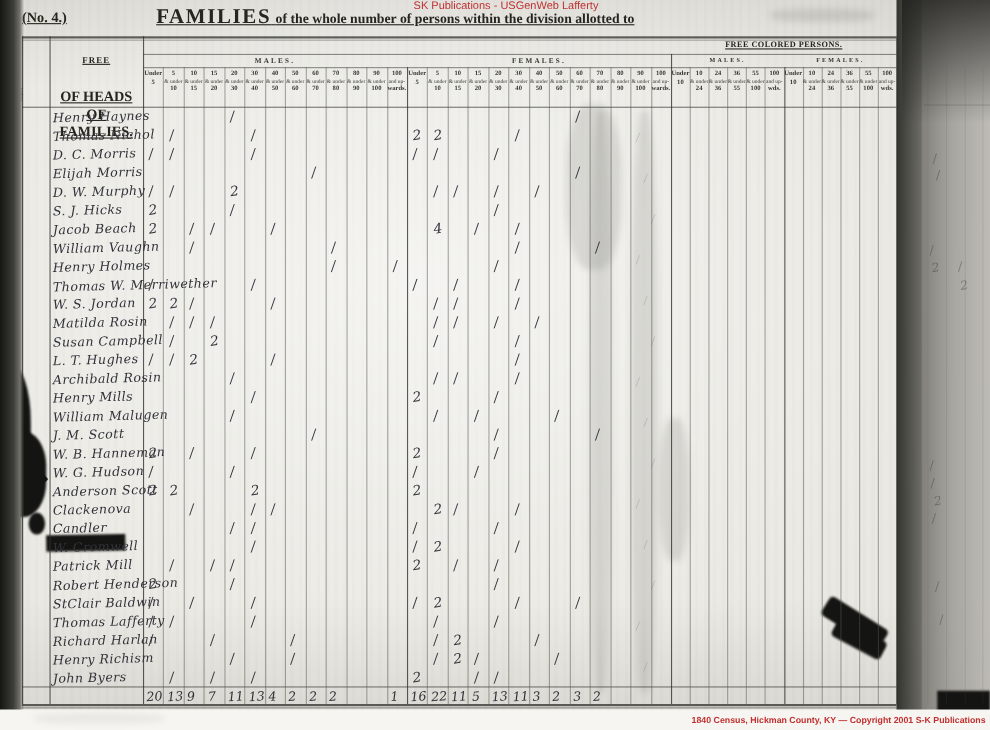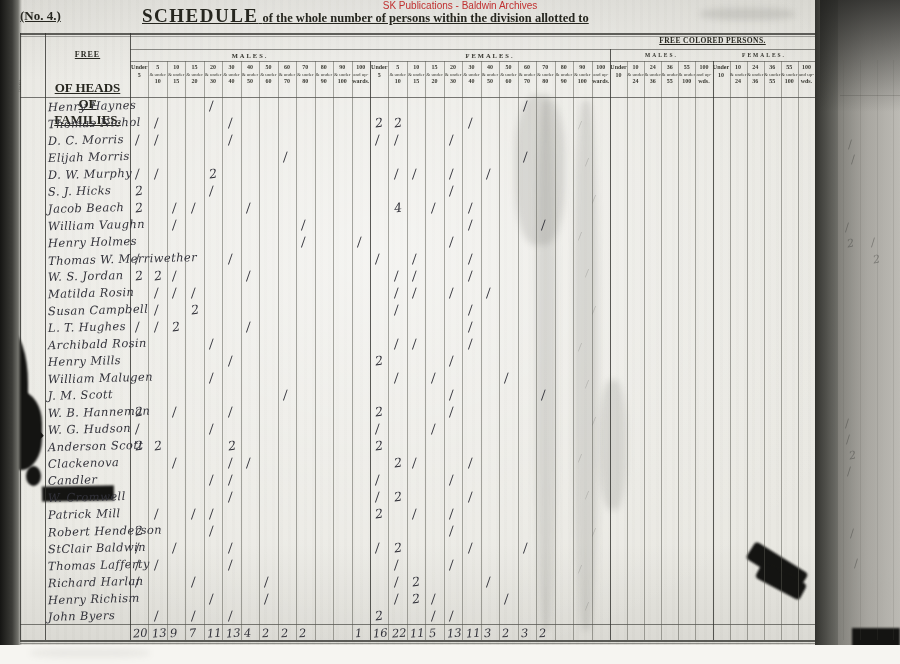--- a/index.html
+++ b/index.html
@@ -26,25 +26,25 @@
   .smudge{position:absolute;background:rgba(105,105,98,.18);filter:blur(3px);border-radius:40%;}
   .blob{position:absolute;background:#141412;filter:blur(1px);}
   .ghost{position:absolute;color:rgba(70,70,66,.5);font-family:"DejaVu Serif",serif;font-style:italic;font-size:11px;transform:rotate(-10deg);}
   .hatch{position:absolute;color:rgba(90,90,86,.32);font-size:12px;font-style:italic;transform:rotate(-6deg);}
 </style>
 </head>
 <body>
 
 <div id="stage">
 
-  <div class="abs redtxt" style="left:330px;top:0;width:260px;text-align:center;font-size:10px;">SK Publications - Baldwin Archives</div>
+  <div class="abs redtxt" style="left:330px;top:0;width:260px;text-align:center;font-size:10px;">SK Publications - USGenWeb Lafferty</div>
 
   <div class="abs printed" style="left:20px;top:8px;font-size:13px;font-weight:bold;">(No. 4.)</div>
   <div class="abs printed" style="left:142px;top:5px;width:640px;">
-    <span style="font-size:19px;font-weight:bold;letter-spacing:1.5px;">SCHEDULE</span>
+    <span style="font-size:19px;font-weight:bold;letter-spacing:1.5px;">FAMILIES</span>
     <span style="font-size:12.5px;font-weight:bold;">of the whole number of persons within the division allotted to</span>
   </div>
   <div class="smudge" style="left:700px;top:8px;width:95px;height:12px;"></div>
 
   <div class="abs" style="left:8px;top:92px;width:58px;font-size:4px;color:#55554e;transform:rotate(-90deg);transform-origin:left top;line-height:1.2;">Name of County, City, Ward, Town, Township, Parish, Precinct or District.</div>
 
   <div class="abs printed" style="left:45px;top:50px;width:85px;text-align:center;">
     <div style="font-size:8px;font-weight:bold;letter-spacing:1px;">FREE</div>
     <div style="font-size:13px;font-weight:bold;margin-top:21px;">OF HEADS OF FAMILIES.</div>
   </div>
@@ -70,20 +70,21 @@
   <div class="blob" style="left:756px;top:572px;width:50px;height:18px;transform:rotate(28deg);border-radius:4px;"></div>
 
   <div class="abs" style="left:0;top:0;width:22px;height:664px;background:linear-gradient(90deg,#151513,#3c3c38 55%,#73736d 82%,rgba(115,115,109,0));"></div>
 
   <div class="abs" style="left:815px;top:0;width:85px;height:664px;background:linear-gradient(90deg,rgba(42,42,38,.95),rgba(88,88,82,.8) 30%,rgba(148,146,140,.6) 60%,rgba(172,170,164,.55));"></div>
   <div class="abs" style="left:838px;top:0;width:62px;height:664px;background:linear-gradient(90deg,rgba(140,138,132,.65),rgba(185,183,177,.7));"></div>
   <div class="abs" style="left:820px;top:0;width:80px;height:112px;background:linear-gradient(180deg,rgba(30,30,28,.8),rgba(30,30,28,0));"></div>
   <div class="blob" style="left:852px;top:628px;width:48px;height:20px;"></div>
 
   <div class="abs" style="left:0;top:645px;width:900px;height:19px;background:#f6f5f1;"></div>
+  <div class="abs redtxt" style="left:560px;top:650px;width:336px;text-align:right;font-size:8px;font-weight:bold;">1840 Census, Hickman County, KY — Copyright 2001 S-K Publications</div>
   <div class="smudge" style="left:30px;top:648px;width:120px;height:10px;opacity:.5;"></div>
 
   <div id="tbl" class="abs" style="left:0;top:0;width:900px;height:664px;">
       <div class="hl" style="left: 20px; top: 33px; width: 795px; height: 2px; opacity: 1;"></div>
       <div class="hl" style="left: 20px; top: 36px; width: 795px; height: 1px; opacity: 0.5;"></div>
       <div class="hl" style="left: 130px; top: 49px; width: 685px; height: 1px; opacity: 0.7;"></div>
       <div class="hl" style="left: 130px; top: 61px; width: 685px; height: 1px; opacity: 0.7;"></div>
       <div class="hl" style="left: 20px; top: 97px; width: 795px; height: 1.4px; opacity: 0.85;"></div>
       <div class="hl" style="left: 20px; top: 624px; width: 795px; height: 1px; opacity: 0.8;"></div>
       <div class="hl" style="left: 20px; top: 640px; width: 795px; height: 2px; opacity: 1;"></div>

